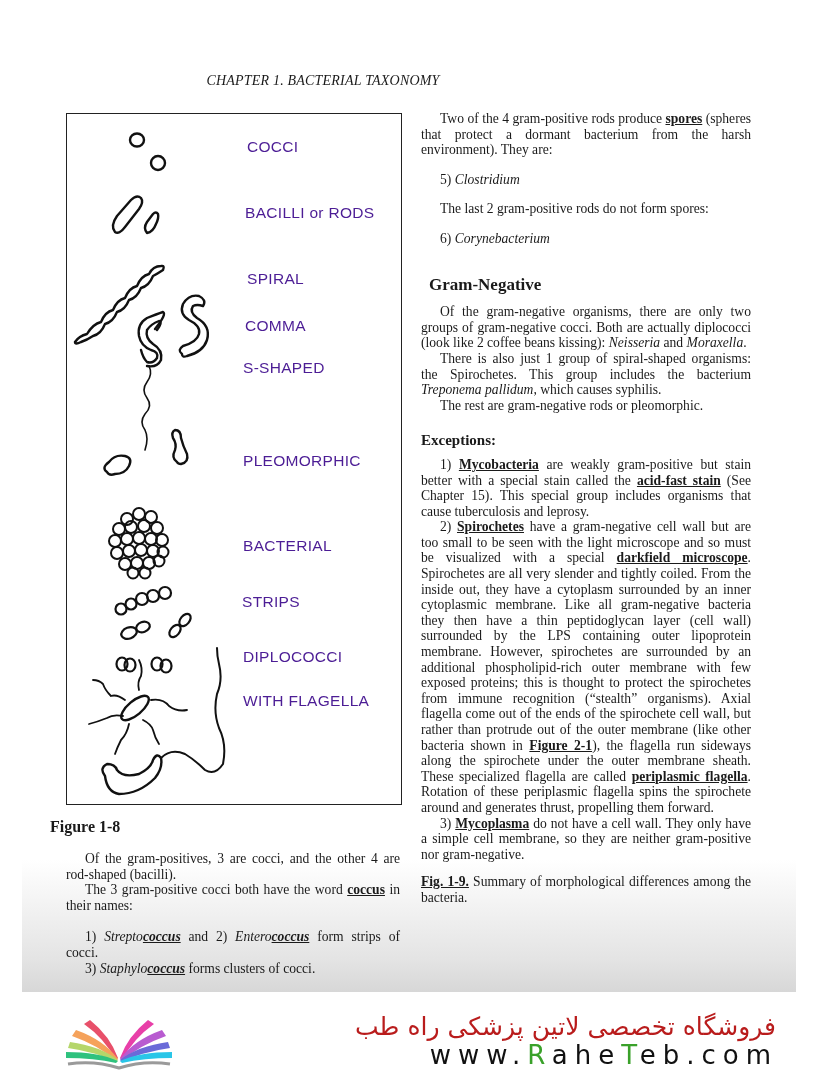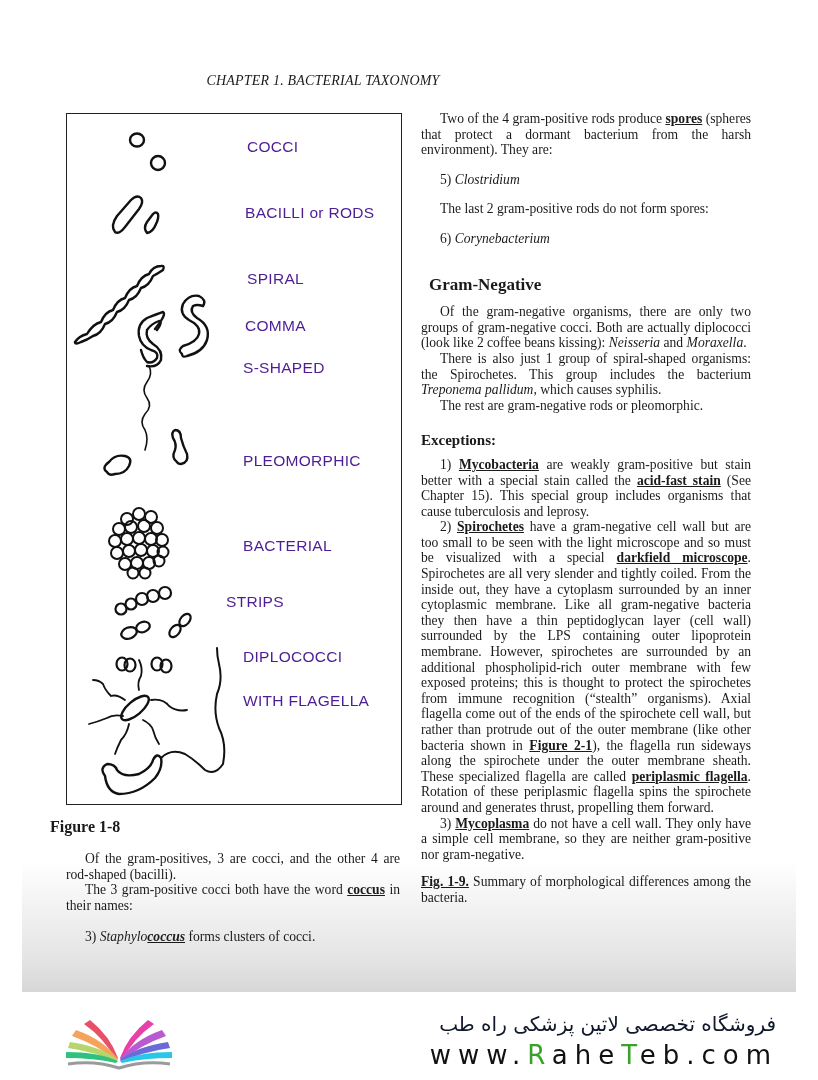--- a/index.html
+++ b/index.html
@@ -17,21 +17,21 @@
   .text { font-family:"Liberation Serif", serif; font-size:13.6px; line-height:15.6px; text-align:justify; position:absolute; z-index:1; }
   .text p { margin:0; }
   .indent { text-indent:19px; }
   .li { padding-left:19px; }
   .gap { height:14px; }
   h2.sec { font-family:"Liberation Serif", serif; font-size:17px; font-weight:bold; margin:8px; }
   h3.sec { font-family:"Liberation Serif", serif; font-size:15px; font-weight:bold; margin:0; }
   .fig-title { position:absolute; left:50px; top:818px; font-family:"Liberation Serif", serif; font-weight:bold; font-size:16px; z-index:1; }
   .footer { position:absolute; left:0; top:1000px; width:818px; height:80px; background:#fff; z-index:2; }
   .logo { position:absolute; left:64px; top:8px; }
-  .store-fa { position:absolute; right:42px; top:12px; font-family:"DejaVu Sans", sans-serif; font-size:20px; direction:rtl; color:#0f172a; }
+  .store-fa { position:absolute; right:42px; top:12px; font-family:"DejaVu Sans", sans-serif; font-size:25px; direction:rtl; color:#b91c1c; }
   .store-url { position:absolute; right:40px; top:40px; font-family:"DejaVu Sans", sans-serif; font-size:26px; letter-spacing:7px; color:#111; }
   .store-url .g { color:#3aa12a; }
   b { font-weight:bold;text-decoration:underline; }
 </style>
 </head>
 <body>
 
 <div class="page-fade"></div>
 
 <div class="header">CHAPTER 1.  BACTERIAL TAXONOMY</div>
@@ -129,31 +129,32 @@
     </g>
   </svg>
 
   <span class="fig-label" style="left:180px; top:24px;">COCCI</span>
   <span class="fig-label" style="left:178px; top:90px;">BACILLI or RODS</span>
   <span class="fig-label" style="left:180px; top:156px;">SPIRAL</span>
   <span class="fig-label" style="left:178px; top:203px;">COMMA</span>
   <span class="fig-label" style="left:176px; top:245px;">S-SHAPED</span>
   <span class="fig-label" style="left:176px; top:338px;">PLEOMORPHIC</span>
   <span class="fig-label" style="left:176px; top:423px;">BACTERIAL</span>
-  <span class="fig-label" style="left:159px; top:479px;">STRIPS</span>
+  <span class="fig-label" style="left:175px; top:479px;">STRIPS</span>
   <span class="fig-label" style="left:176px; top:516px;margin-top:18px;">DIPLOCOCCI</span>
   <span class="fig-label" style="left:176px; top:578px;">WITH FLAGELLA</span>
 </div>
 
 <div class="fig-title">Figure 1-8</div>
 
 <div class="text" style="left:66px; top:851px; width:334px;">
   <p class="indent">Of the gram-positives, 3 are cocci, and the other 4 are rod-shaped (bacilli).</p>
   <p class="indent"><span>The 3 gram-positive cocci both have the word </span><b>coccus</b><span> in their names:</span></p>
   <div class="gap" style="height:16px;"></div>
+  <p class="indent"><span>1)</span> <i>Strepto</i><b><i>coccus</i></b><span> and 2) </span><i>Entero</i><b><i>coccus</i></b><span> form strips of cocci.</span></p>
   <p class="indent"><span>3)</span> <i>Staphylo</i><b><i>coccus</i></b><span> forms clusters of cocci.</span></p>
 </div>
 
 <div class="text" style="left:421px; top:111px; width:330px;">
   <p class="indent"><span>Two of the 4 gram-positive rods produce </span><b>spores</b><span> (spheres that protect a dormant bacterium from the harsh environment). They are:</span></p>
   <div class="gap"></div>
   <p class="li"><span>5)</span> <i>Clostridium</i></p>
   <div class="gap"></div>
   <p class="li">The last 2 gram-positive rods do not form spores:</p>
   <div class="gap"></div>

